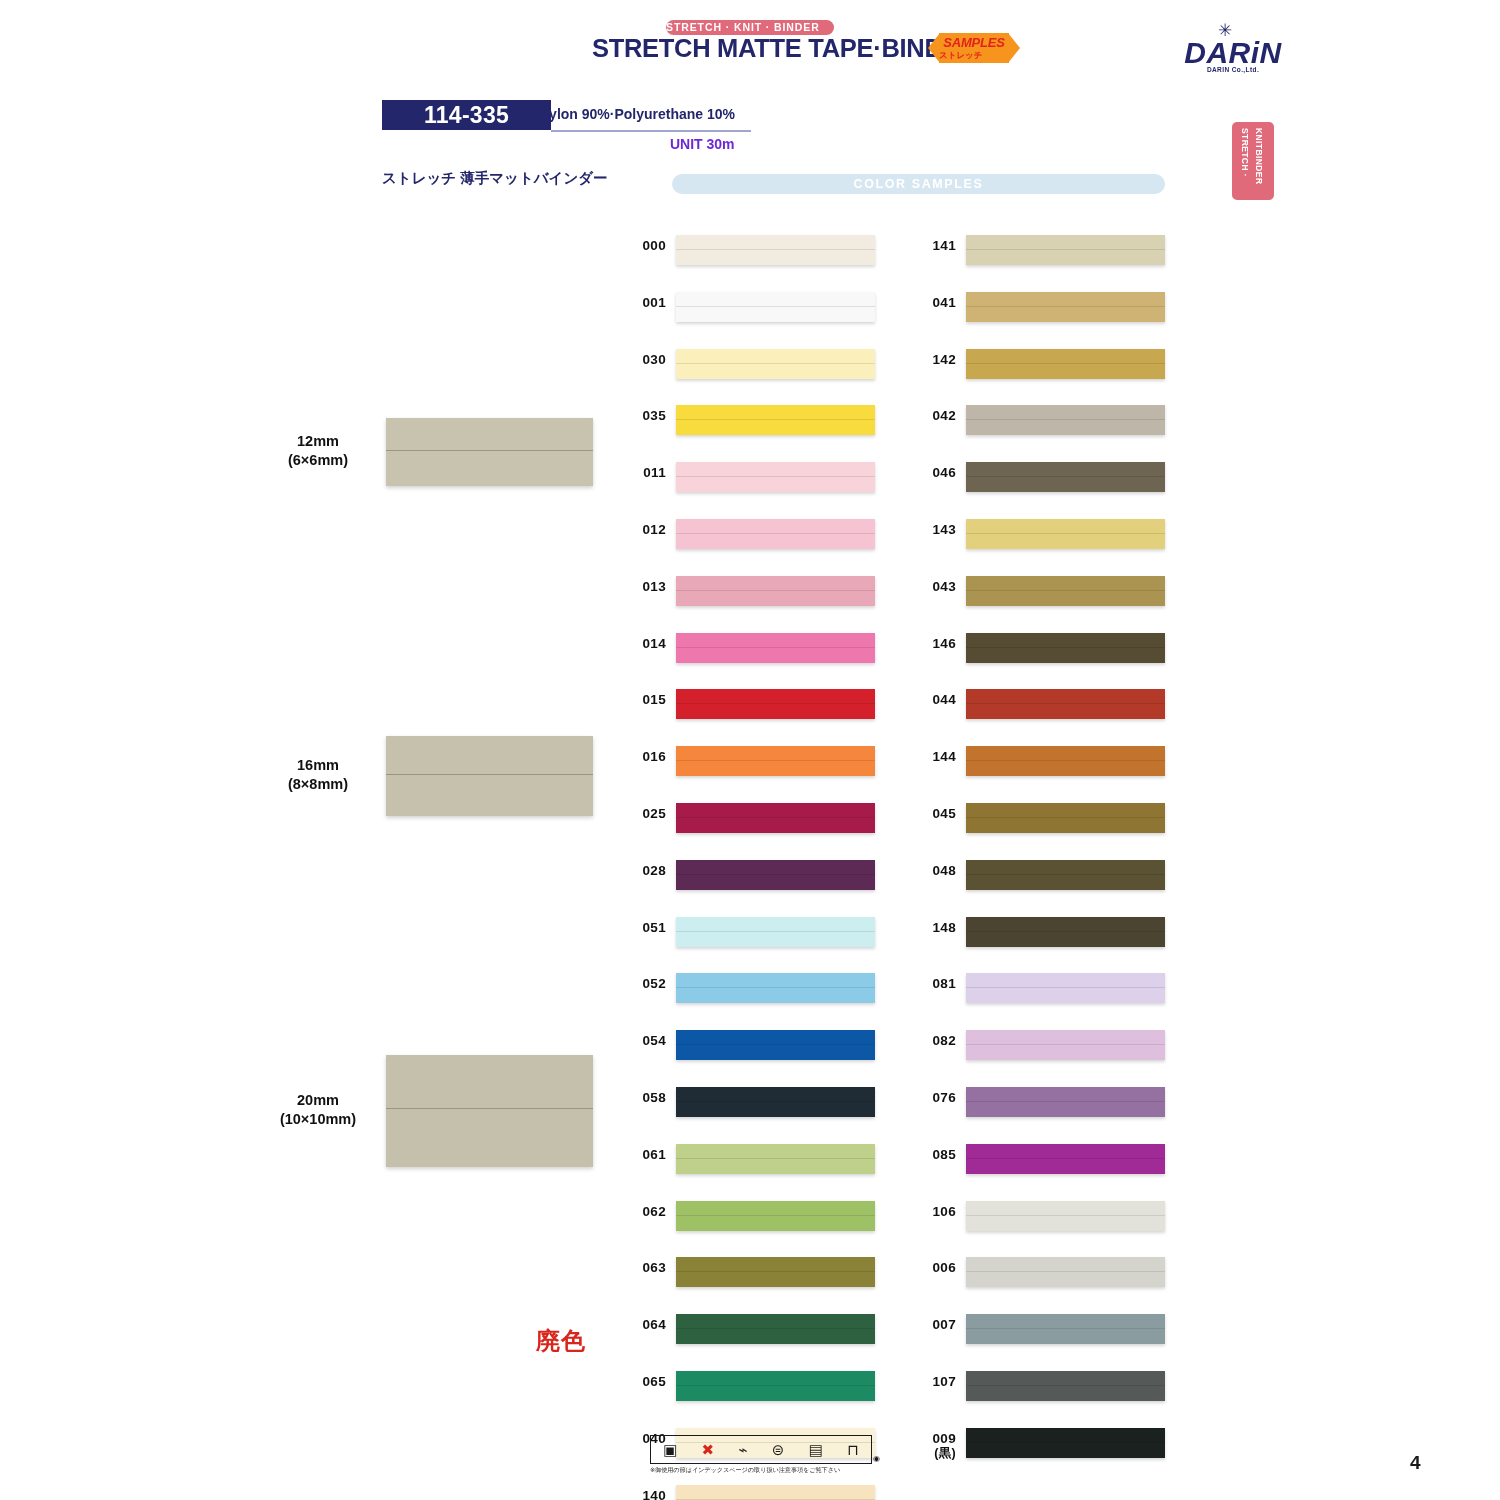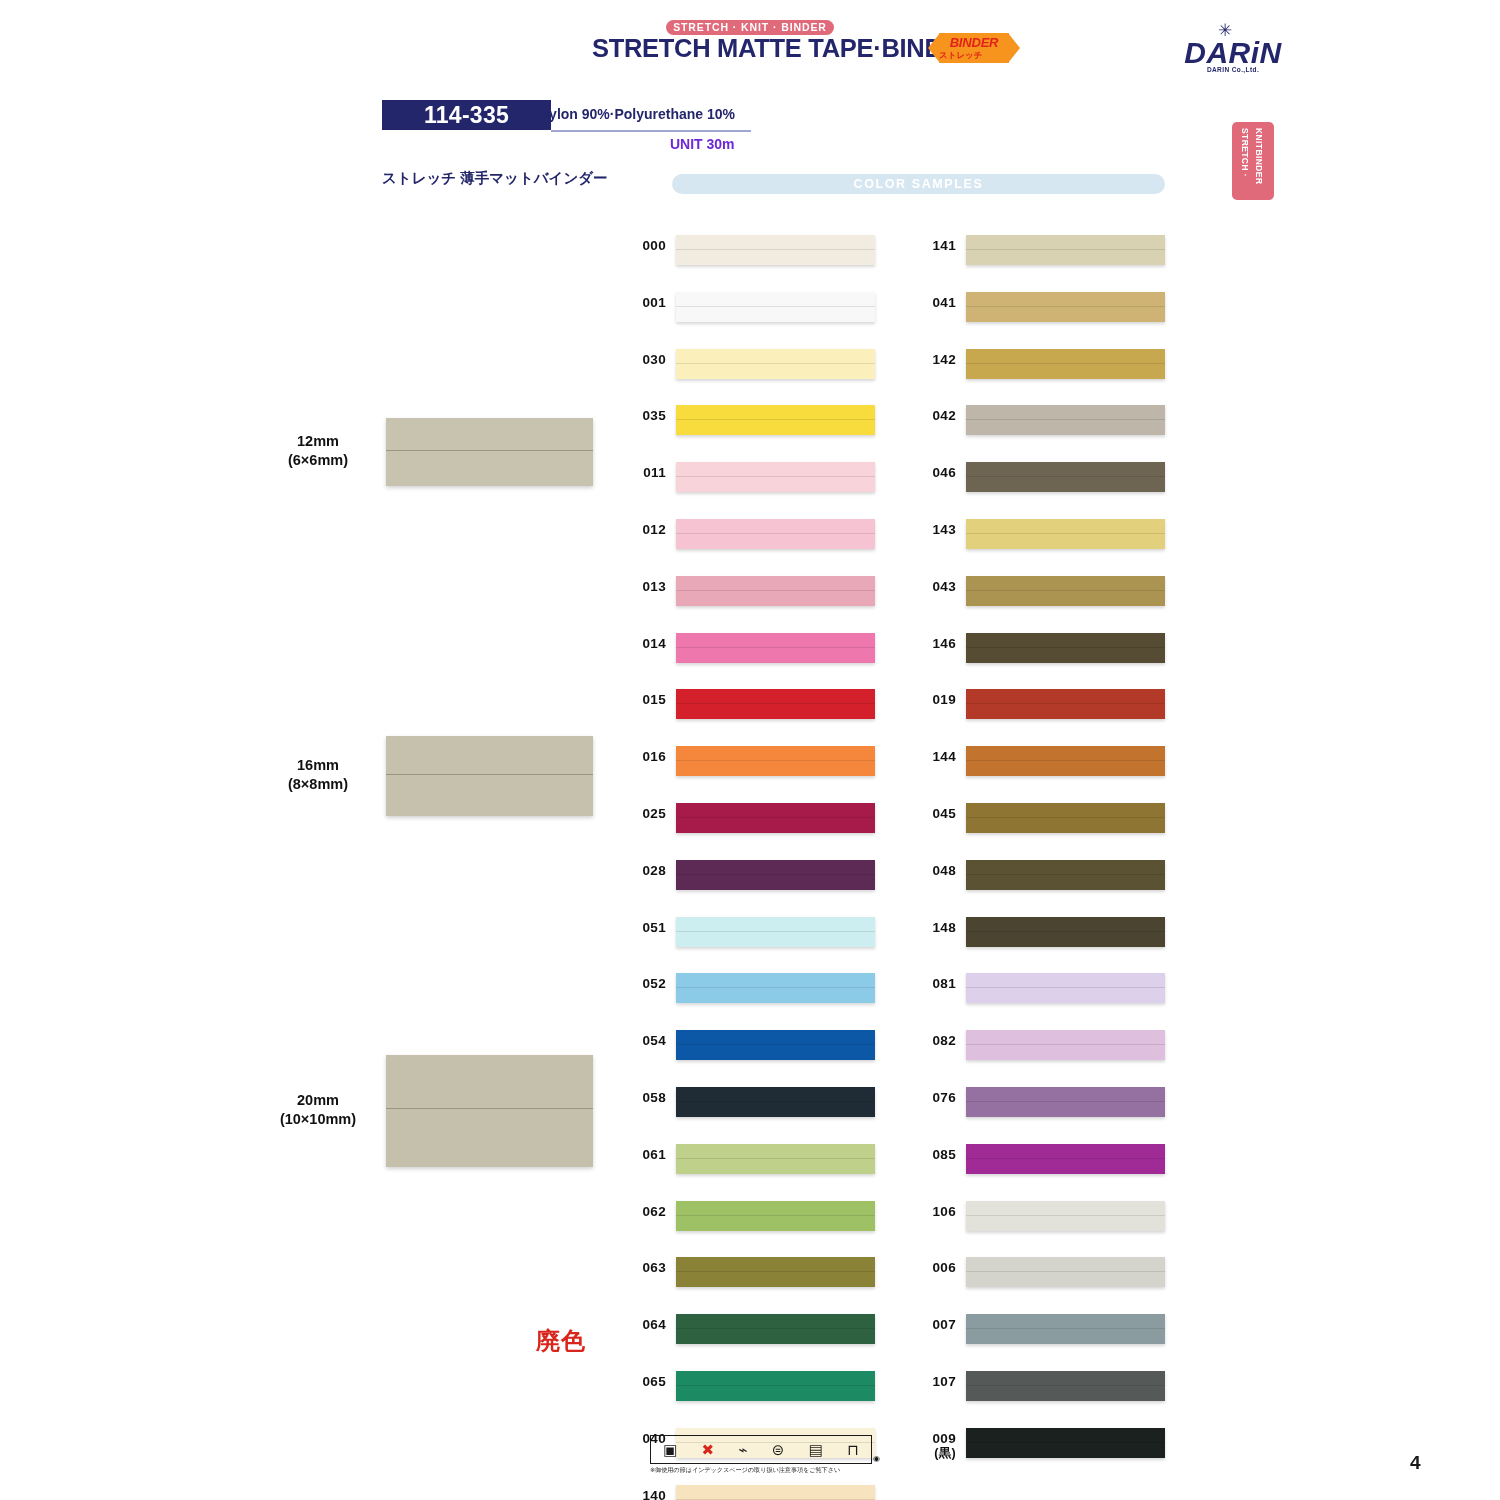--- a/index.html
+++ b/index.html
@@ -24,21 +24,20 @@
   #kicker-pill {
     position: absolute;
     left: 666px; top: 20px;
     width: 168px; height: 15px;
     background: #e0697a;
     border-radius: 8px;
     color: #ffffff;
     font-size: 10.5px;
     font-weight: bold;
     letter-spacing: 0.9px;
-    text-align: center;
     line-height: 15px;
   }
   #main-title {
     position: absolute;
     left: 592px; top: 34px;
     width: 330px;
     font-size: 25.5px;
     font-weight: bold;
     color: #23266b;
     letter-spacing: -0.3px;
@@ -342,21 +341,21 @@
 <body>
 
 <div id="header-band">
   <div id="kicker-pill">STRETCH · KNIT · BINDER</div>
   <div id="main-title">STRETCH MATTE TAPE·BINDER</div>
 
   <div id="stretch-arrow-badge">
     <div class="arrow-left"></div>
     <div class="arrow-body"></div>
     <div class="arrow-right"></div>
-    <div class="arrow-en">BINDER</div>
+    <div class="arrow-en">SAMPLES</div>
     <div class="arrow-jp">ストレッチ</div>
   </div>
 
   <div id="brand-logo">
     <div class="sun">✳</div>
     <div class="wordmark">DARiN</div>
     <div class="subword">DARIN Co.,Ltd.</div>
   </div>
 </div>
 
@@ -579,21 +578,21 @@
         <div class="sfold"></div>
       </div>
     </div>
     <div class="sample-row">
       <div class="sample-code">146</div>
       <div class="sample-swatch" style="background: rgb(86, 75, 51);">
         <div class="sfold"></div>
       </div>
     </div>
     <div class="sample-row">
-      <div class="sample-code">019</div>
+      <div class="sample-code">044</div>
       <div class="sample-swatch" style="background: rgb(179, 58, 40);">
         <div class="sfold"></div>
       </div>
     </div>
     <div class="sample-row">
       <div class="sample-code">144</div>
       <div class="sample-swatch" style="background: rgb(194, 116, 46);">
         <div class="sfold"></div>
       </div>
     </div>

